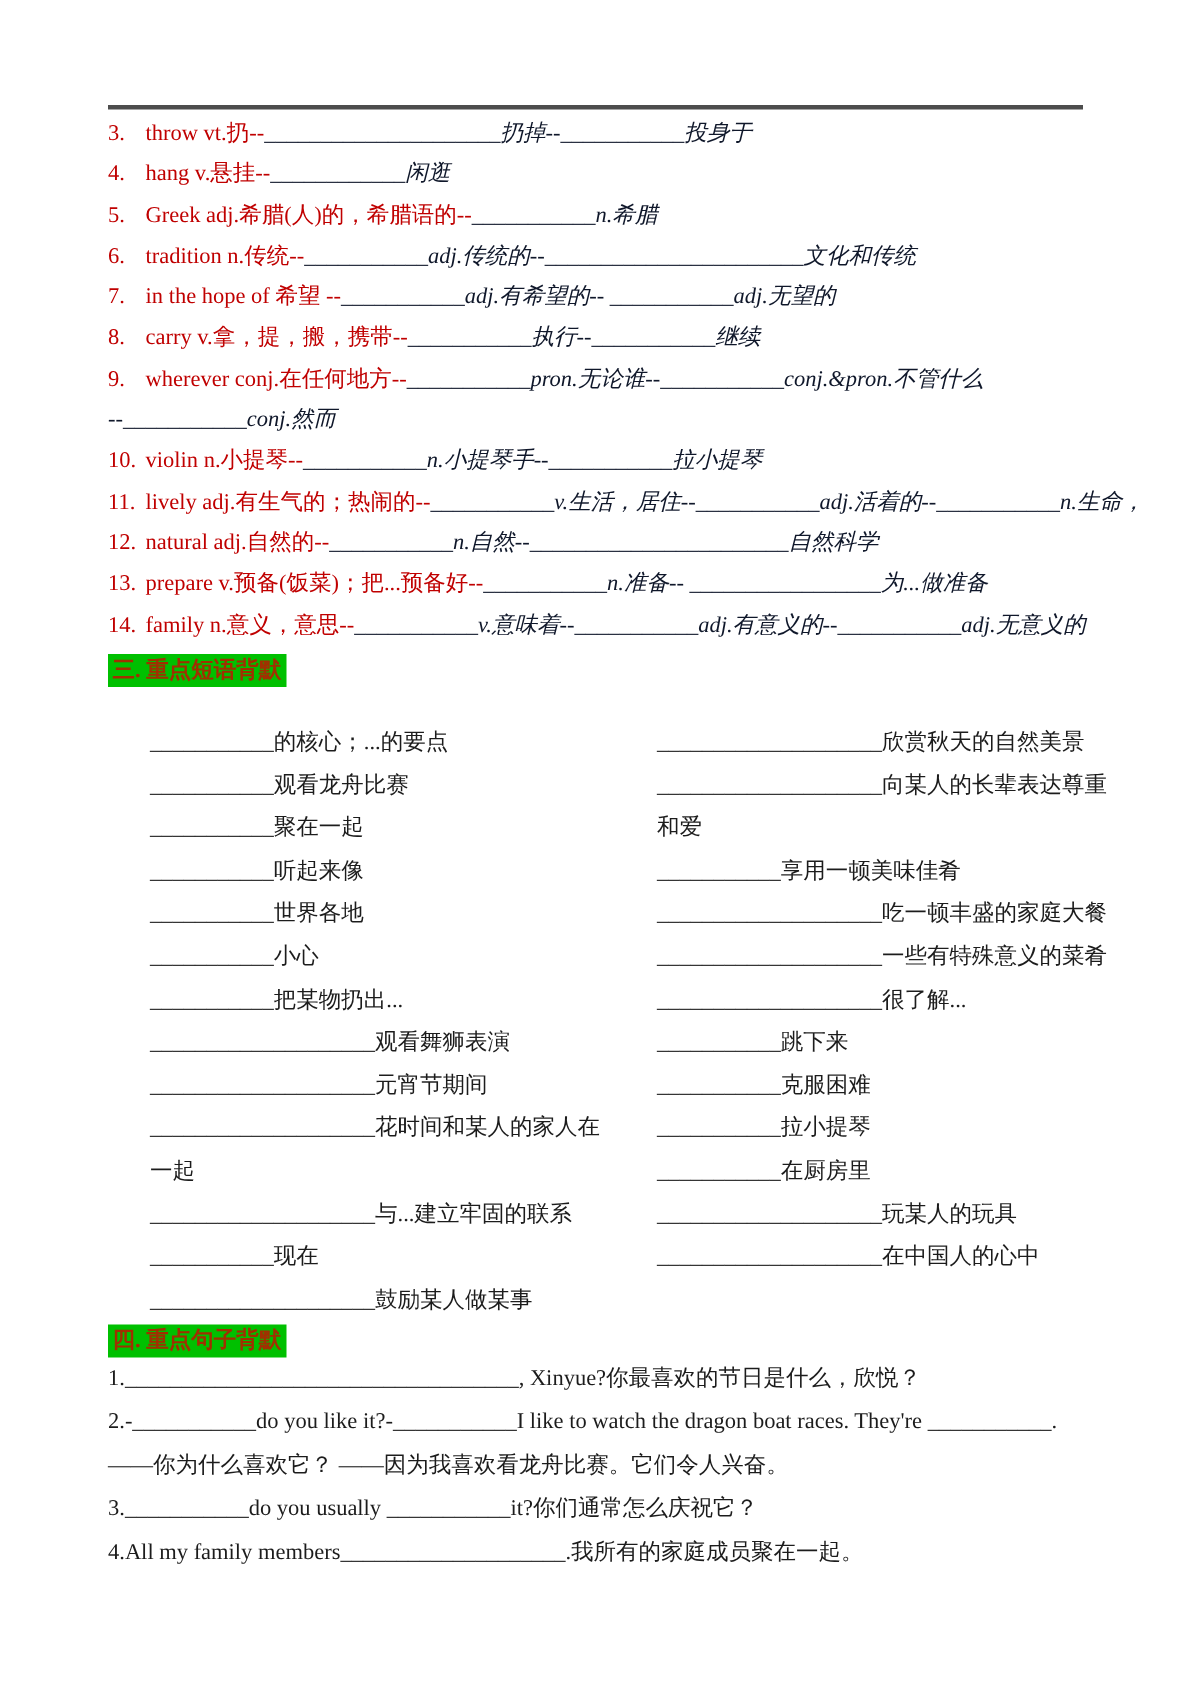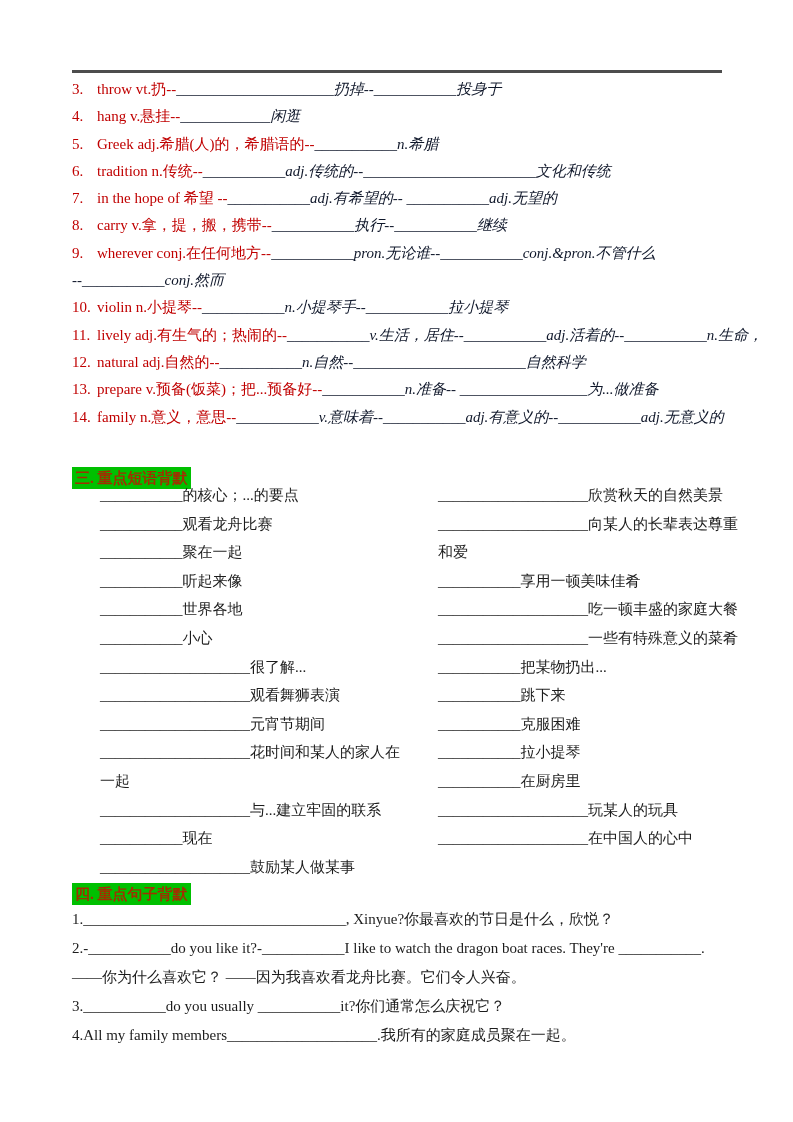--- a/index.html
+++ b/index.html
@@ -13,21 +13,21 @@
   #vocab{position:absolute;left:72px;top:76px;width:700px;}
   .vline{line-height:27.3px;white-space:nowrap;}
   .num{display:inline-block;width:25px;}
   .red{color:#c00000;}
   .blk{color:#0f172a;font-style:italic;}
   .sec-heading{
     position:absolute;left:72px;display:inline-block;
     background:#00c000;color:#a03000;font-weight:bold;
     line-height:20px;padding:1px 3px;font-size:15px;white-space:nowrap;
   }
-  #heading-phrases{top:467px;}
+  #heading-phrases{top:436px;}
   #heading-sentences{top:883px;}
   #phrase-grid{
     position:absolute;left:72px;top:481px;width:700px;
     display:grid;grid-template-columns:338px auto;
   }
   .pcell{line-height:28.6px;white-space:nowrap;margin-left:28px;}
   #sentences{position:absolute;left:72px;top:905px;width:720px;}
   .sline{line-height:29px;white-space:nowrap;}
 </style>
 </head>
@@ -60,22 +60,22 @@
       <div class="pcell">___________观看龙舟比赛</div>
       <div class="pcell">____________________向某人的长辈表达尊重</div>
       <div class="pcell">___________聚在一起</div>
       <div class="pcell">和爱</div>
       <div class="pcell">___________听起来像</div>
       <div class="pcell">___________享用一顿美味佳肴</div>
       <div class="pcell">___________世界各地</div>
       <div class="pcell">____________________吃一顿丰盛的家庭大餐</div>
       <div class="pcell">___________小心</div>
       <div class="pcell">____________________一些有特殊意义的菜肴</div>
+      <div class="pcell">___________把某物扔出...</div>
       <div class="pcell">____________________很了解...</div>
-      <div class="pcell">___________把某物扔出...</div>
       <div class="pcell">____________________观看舞狮表演</div>
       <div class="pcell">___________跳下来</div>
       <div class="pcell">____________________元宵节期间</div>
       <div class="pcell">___________克服困难</div>
       <div class="pcell">____________________花时间和某人的家人在</div>
       <div class="pcell">___________拉小提琴</div>
       <div class="pcell">一起</div>
       <div class="pcell">___________在厨房里</div>
       <div class="pcell">____________________与...建立牢固的联系</div>
       <div class="pcell">____________________玩某人的玩具</div>

